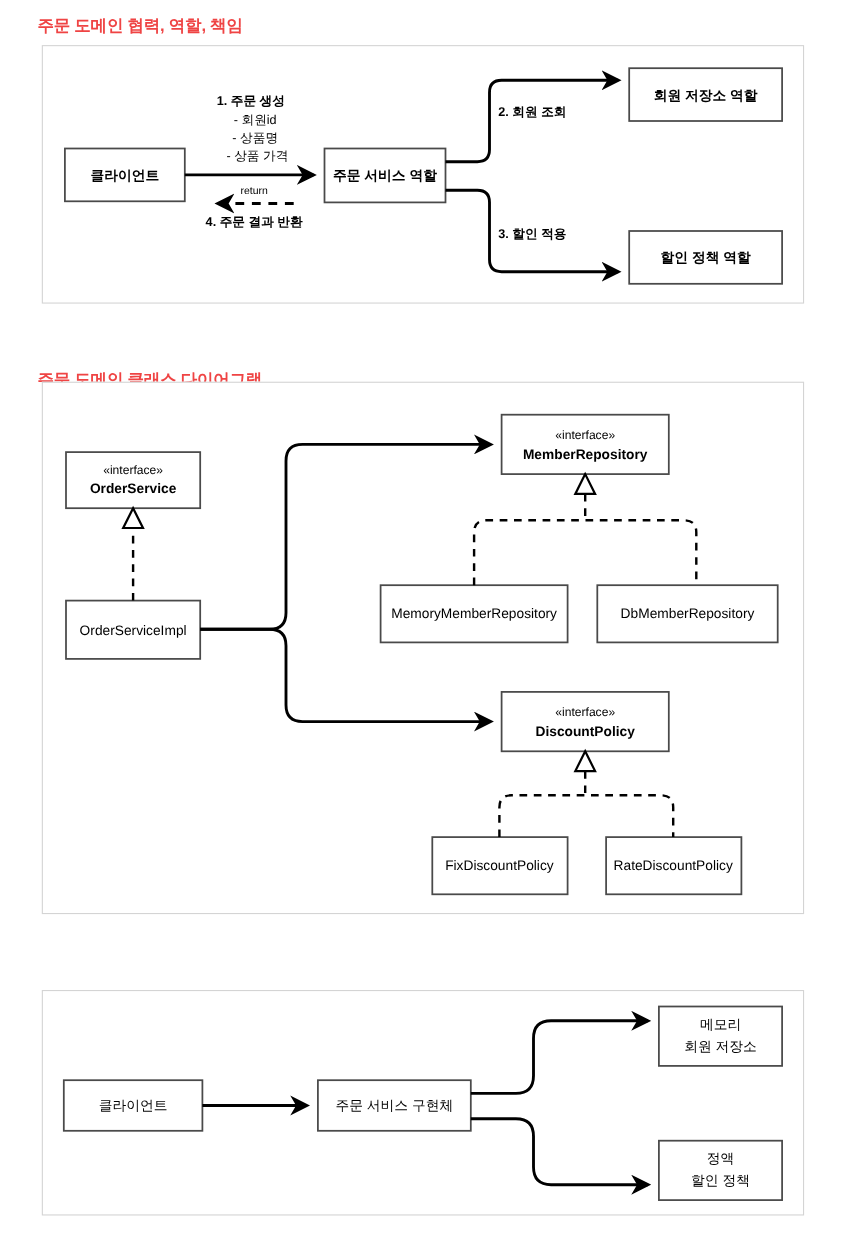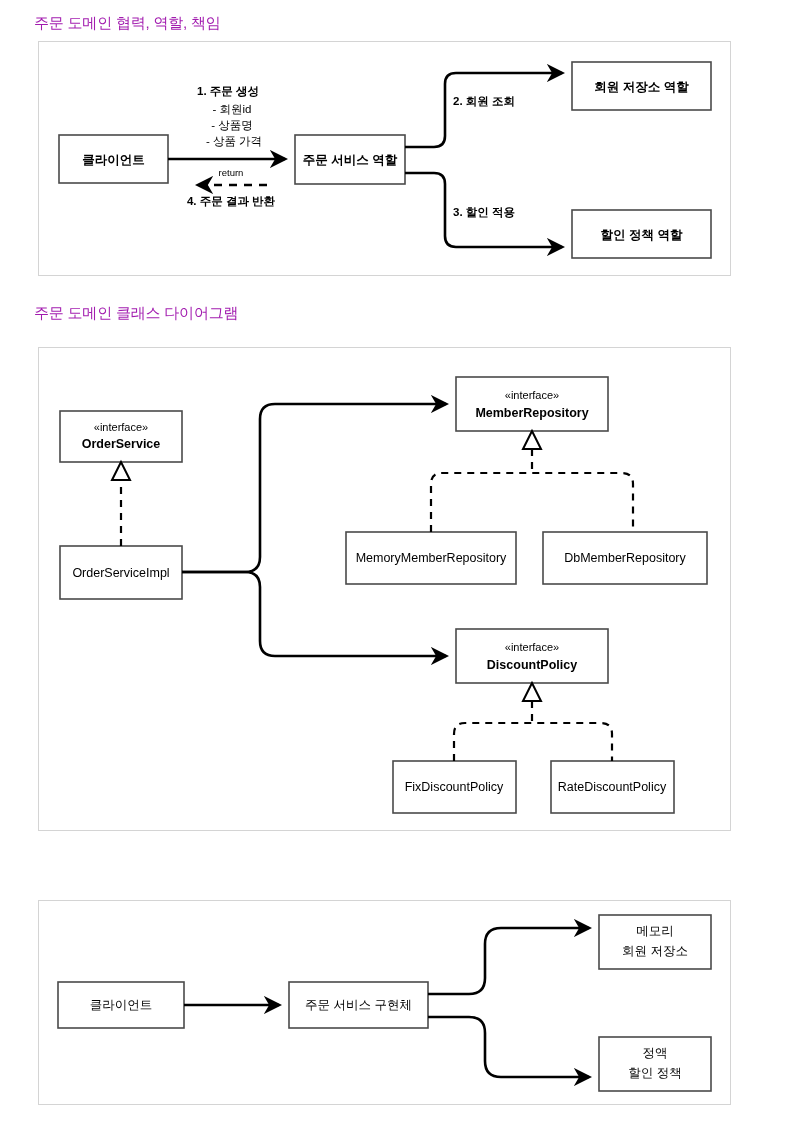--- a/index.html
+++ b/index.html
@@ -17,22 +17,22 @@
   }
   .page {
     position: absolute;
     left: 0; top: 0;
     width: 786px;
     height: 1144px;
   }
   .section-title {
     position: absolute;
     font-size: 15px;
-    font-weight: normal;
-    color: #a21caf;
+    font-weight: bold;
+    color: #ef4444;
     letter-spacing: -0.2px;
     white-space: nowrap;
   }
   .diagram-frame {
     position: absolute;
     border: 1px solid #d4d4d4;
     background: #ffffff;
     box-sizing: border-box;
   }
   .diagram-frame svg {
@@ -147,21 +147,21 @@
       <text class="t-label" x="195" y="103" text-anchor="middle">- 상품 가격</text>
 
       <text class="t-small" x="192" y="134" text-anchor="middle">return</text>
       <text class="t-label-bold" x="192" y="163" text-anchor="middle">4. 주문 결과 반환</text>
 
       <text class="t-label-bold" x="445" y="63" text-anchor="middle">2. 회원 조회</text>
       <text class="t-label-bold" x="445" y="174" text-anchor="middle">3. 할인 적용</text>
     </svg>
   </div>
 
-  <div class="section-title" style="left:34px; top:304px;">주문 도메인 클래스 다이어그램</div>
+  <div class="section-title" style="left:34px; top:336px;">주문 도메인 클래스 다이어그램</div>
 
   <div class="diagram-frame" style="left:38px; top:347px; width:693px; height:484px;">
     <svg width="691" height="482" viewBox="0 0 691 482">
       <defs>
         <marker id="arrowSolid3" viewBox="0 0 12 12" refX="10" refY="6" markerWidth="7" markerHeight="7" orient="auto-start-reverse">
           <path d="M 0 0 L 12 6 L 0 12 L 3.5 6 z" fill="#000000"></path>
         </marker>
       </defs>
 
       <rect class="uml-rect" x="21" y="63" width="122" height="51"></rect>

